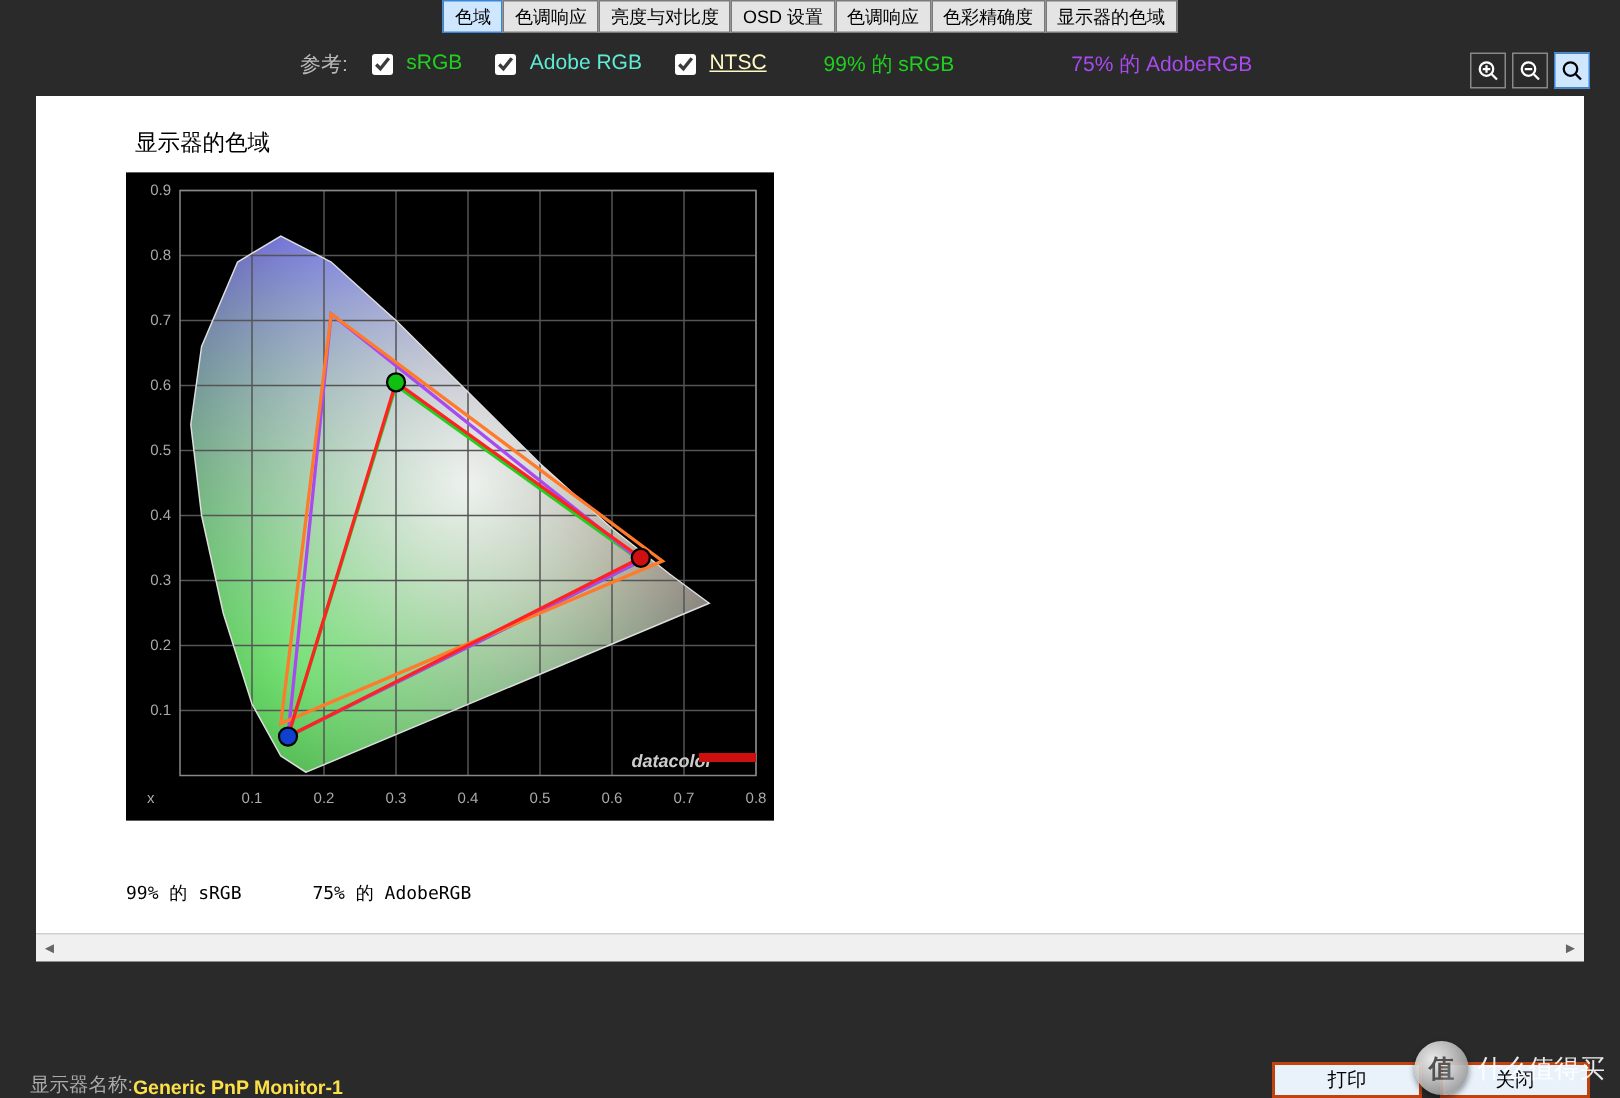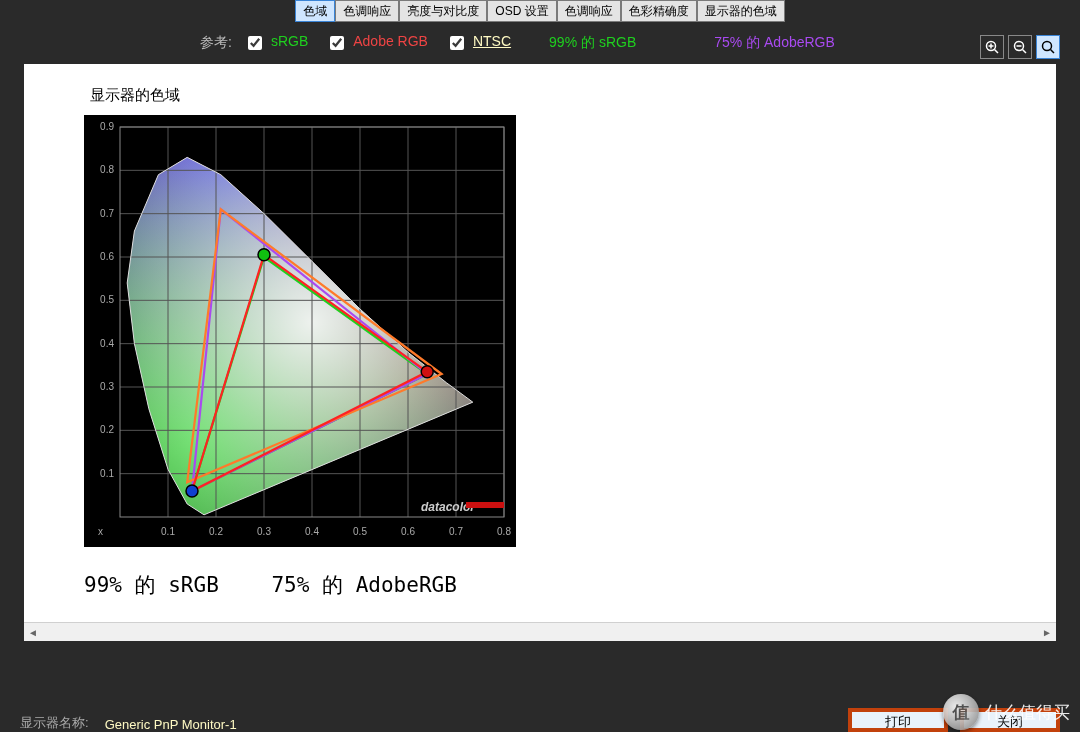--- a/index.html
+++ b/index.html
@@ -10,45 +10,45 @@
   .tabstrip .tab{padding:1px 7px;border:1px solid #7a7a7a;background:#e4e4e4;
     color:#000;font-size:12px;line-height:18px;cursor:pointer;}
   .tabstrip .tab.active{background:#cfe6ff;border-color:#3a84d6;}
   .refbar{position:absolute;left:0;right:0;top:22px;height:42px;
     display:flex;align-items:center;gap:8px;padding:0 16px 0 200px;
     background:#2a2a2a;color:#ccc;font-size:14px;}
   .refbar .lbl{color:#b8b8b8;margin-right:4px;}
   .refbar label{display:flex;gap:6px;}
   .refbar input[type=checkbox]{width:14px;height:14px;accent-color:#fff;}
   .c-srgb{color:#1fd01f;}
-  .c-argb{color:#ef4444;}
+  .c-argb{color:#5eead4;}
   .c-ntsc{color:#fef9c3;text-decoration:underline;}
   .c-s1{color:#1fd01f;margin-left:30px;}
   .c-s2{color:#a94af0;margin-left:70px;}
   .zoombox{position:absolute;right:20px;top:35px;display:flex;gap:4px;}
   .zbtn{width:22px;height:22px;border:1px solid #888;background:#2a2a2a;
     display:flex;align-items:center;justify-content:center;cursor:pointer;}
   .zbtn.sel{background:#cfe6ff;border-color:#3a84d6;}
   .zbtn svg{stroke:#fff;}
   .zbtn.sel svg{stroke:#000;}
   .stage{position:absolute;left:24px;right:24px;top:64px;height:570px;
     background:#fff;overflow:hidden;border:0;}
   .stage-inner{position:absolute;inset:0;overflow:auto;padding:16px 60px 24px 60px;}
   .stage h2{font-weight:400;font-size:15px;margin:6px 0 10px 6px;font-family:"SimSun","Microsoft YaHei",serif;}
   .cie{display:block;background:#000;width:432px;height:432px;}
-  .caption{margin-top:24px;font-family:"SimSun",monospace,serif;font-size:21px;}
+  .caption{margin-top:40px;font-family:"SimSun",monospace,serif;font-size:12px;}
   .caption span{margin-right:40px;}
   .hscroll{position:absolute;left:24px;right:24px;top:622px;height:18px;
     background:#f0f0f0;border-top:1px solid #d0d0d0;display:flex;align-items:center;}
   .hscroll .ar{width:18px;text-align:center;color:#666;font-size:10px;user-select:none;}
   .hscroll .tr{flex:1;}
   .footer{position:absolute;left:0;right:0;bottom:0;height:58px;
     display:flex;align-items:flex-end;padding:0 20px;color:#aaa;font-size:13px;}
   .footer .spacer{flex:1;}
-  .footer button{height:24px;min-width:100px;border:4px solid #c2410c;
+  .footer button{height:24px;min-width:100px;border:2px solid #c2410c;
     background:#e9f2fb;font-family:inherit;font-size:13px;cursor:pointer;margin-left:12px;}
   .wm{position:absolute;right:10px;bottom:2px;display:flex;align-items:center;
     color:#fff;font-size:17px;pointer-events:none;opacity:.9;}
   .wm .ball{width:36px;height:36px;border-radius:50%;
     background:radial-gradient(circle at 35% 35%,#fff,#ccc 40%,#777 100%);
     display:flex;align-items:center;justify-content:center;font-weight:700;color:#555;margin-right:6px;
     box-shadow:0 2px 4px rgba(0,0,0,.5);}
 </style>
 </head>
 <body>
@@ -191,21 +191,21 @@
   </div>
 </div>
 <div class="hscroll">
   <div class="ar">◄</div>
   <div class="tr"></div>
   <div class="ar">►</div>
 </div>
 
 <div class="footer">
   <span>显示器名称:</span>
-  <span style="margin-left:16px;color:#fef9c3;font-weight:400">Generic PnP Monitor-1</span>
+  <span style="margin-left:0;color:#fde047;font-weight:700">Generic PnP Monitor-1</span>
   <div class="spacer"></div>
   <button>打印</button>
   <button>关闭</button>
 </div>
 
 <div class="wm">
   <div class="ball">值</div>
   <span>什么值得买</span>
 </div>
 

